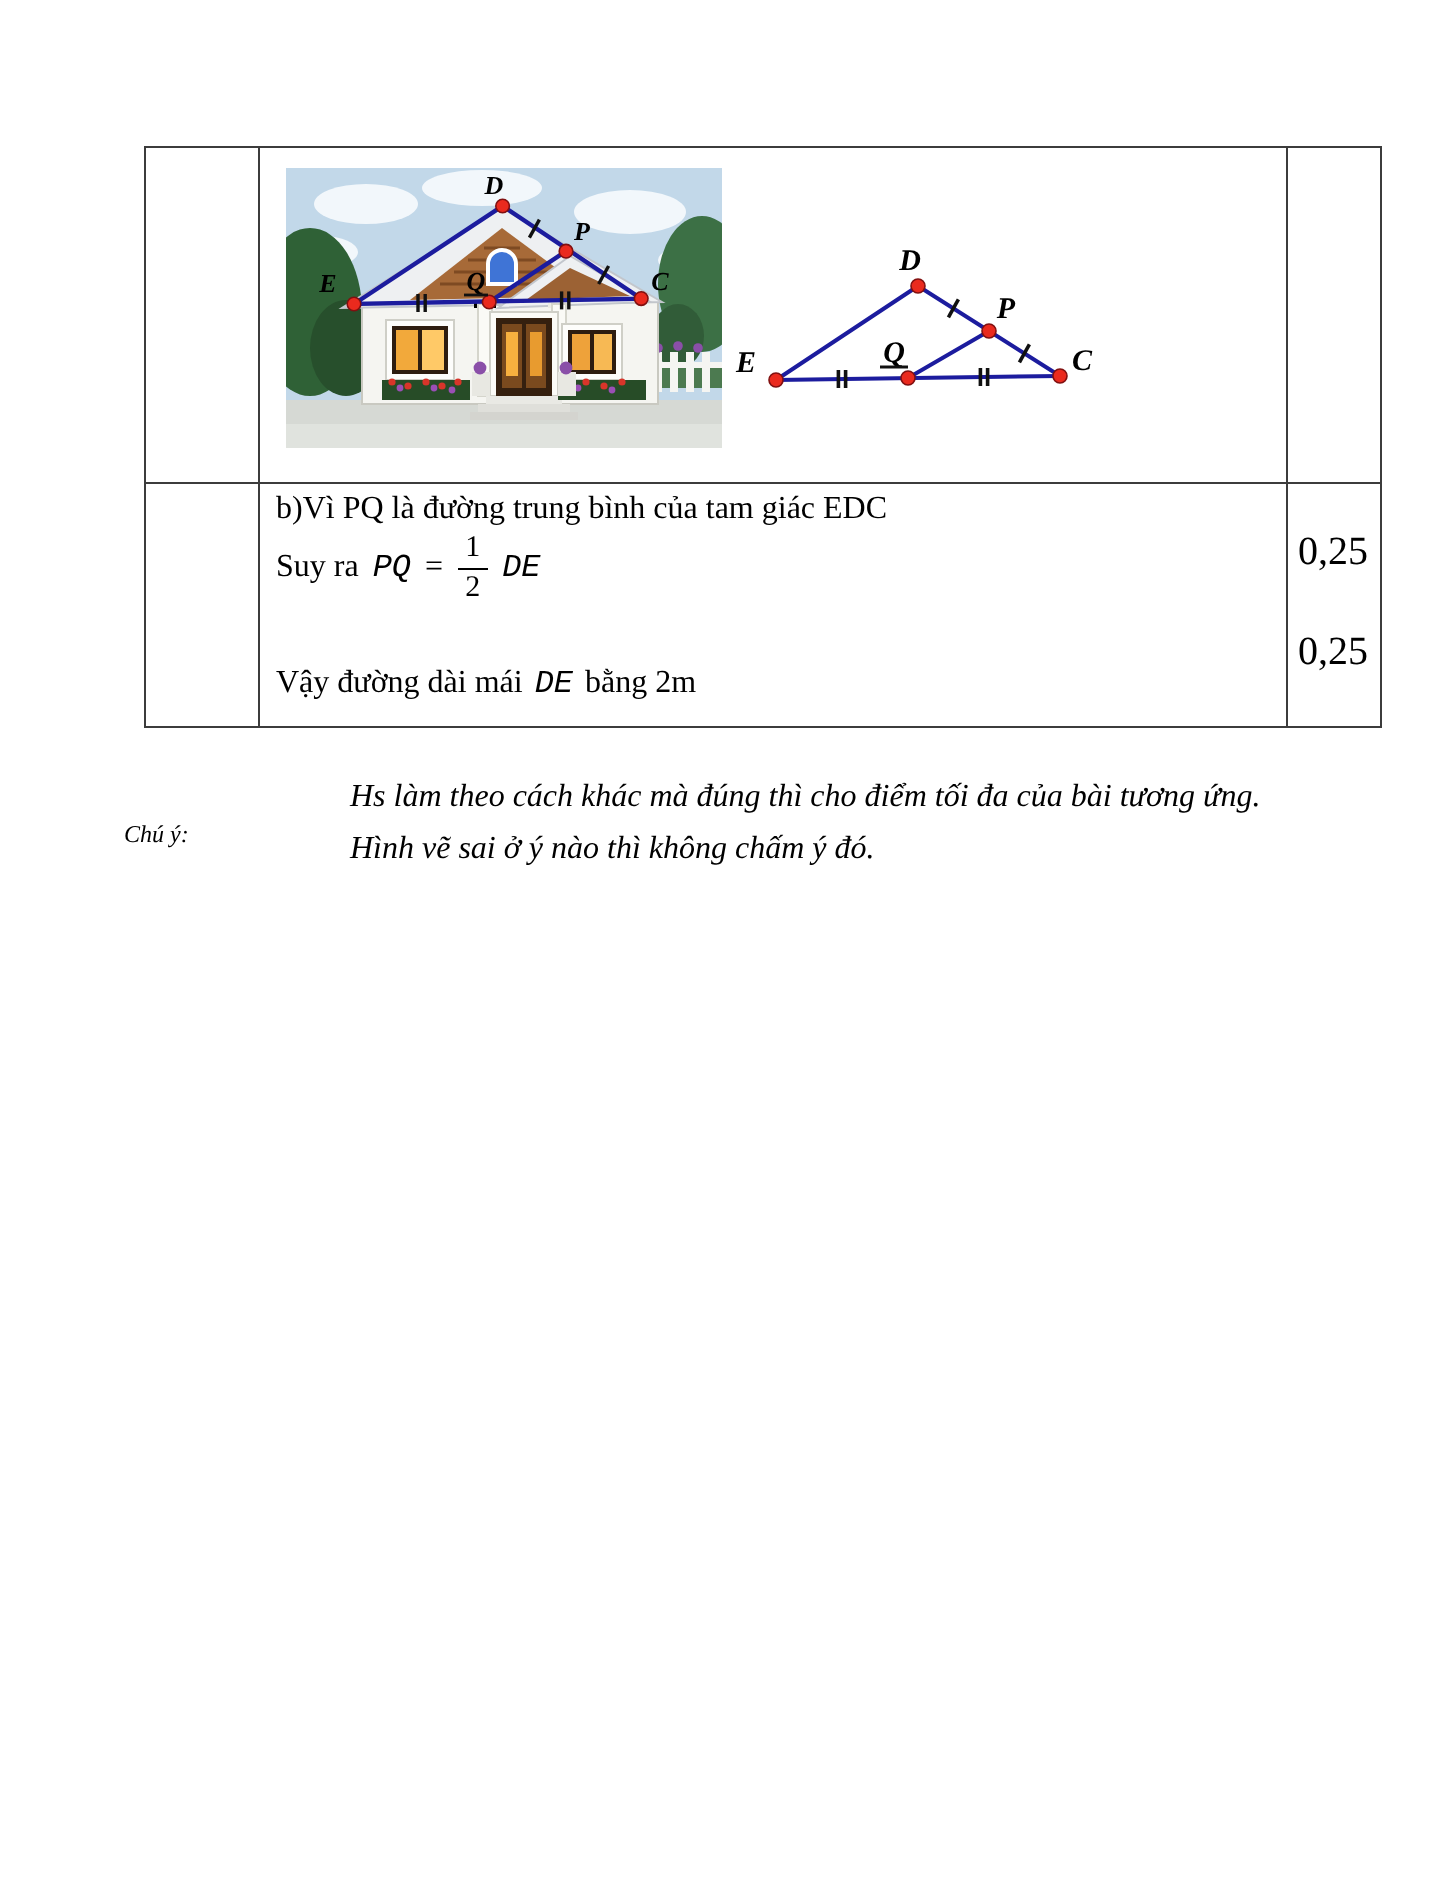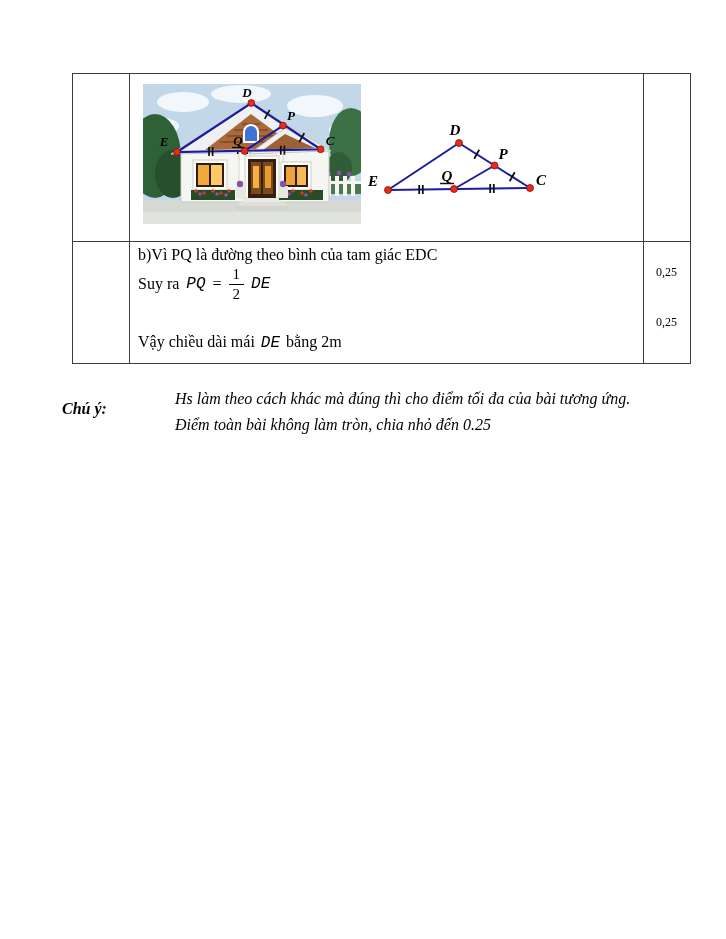--- a/index.html
+++ b/index.html
@@ -25,28 +25,28 @@
   .sol-line1 { top:171px; }
   .sol-line2 { top:190px; height:40px; display:flex; align-items:center; gap:7px; }
   .sol-line3 { top:235px; }
   .sol-line4 { top:258px; display:flex; align-items:baseline; gap:6px; }
   .mi { font-style:italic;font-family:Liberation Mono, monospace; }
 
   .frac { display:inline-block; text-align:center; vertical-align:middle; font-size:15px; line-height:1; }
   .frac .num { display:block; padding:1px 4px 2px 4px; }
   .frac .den { display:block; padding:2px 4px 1px 4px; border-top:1px solid #000; }
 
-  .score { position:absolute; left:570px; width:47px; text-align:center; font-size:12px; }
+  .score { position:absolute; left:570px; width:47px; text-align:center; font-size:20px; }
   .score-1 { top:191px; }
   .score-2 { top:241px; }
 
   
   .notes-heading {
-    position:absolute; left:62px; top:400px; font-size:16px;
-    font-weight:bold; font-style:italic;
+    position:absolute; left:62px; top:410px; font-size:12px;
+    font-weight:normal; font-style:italic;
   }
   .notes-lines { position:absolute; left:175px; top:388px; font-size:16px; font-style:italic; }
   .notes-lines .note-line { height:25.5px; line-height:21px; white-space:nowrap; }
 
   svg text {
     font-family:"Liberation Serif","DejaVu Serif",serif;
     font-style:italic; font-weight:bold; fill:#000;
   }
 </style>
 </head>
@@ -233,43 +233,43 @@
           <text x="94" y="29">D</text>
           <text x="142" y="53">P</text>
           <text x="86" y="75">Q</text>
           <text x="12" y="80">E</text>
           <text x="180" y="79">C</text>
           <line x1="79" y1="77.5" x2="93" y2="77.5" stroke="#111" stroke-width="1.5"></line>
         </g>
       </svg>
     </div>
 
-    <div class="text-line sol-line1">b)Vì PQ là đường theo bình của tam giác EDC</div>
+    <div class="text-line sol-line1">b)Vì PQ là đường trung bình của tam giác EDC</div>
 
     <div class="text-line sol-line2">
       <span>Suy ra</span>
       <span class="mi">PQ</span>
       <span>=</span>
       <span class="frac">
         <span class="num">1</span>
         <span class="den">2</span>
       </span>
       <span class="mi">DE</span>
     </div>
 
 
     <div class="text-line sol-line4">
-      <span>Vậy chiều dài mái</span>
+      <span>Vậy đường dài mái</span>
       <span class="mi">DE</span>
       <span>bằng 2m</span>
     </div>
 
     <div class="score score-1">0,25</div>
     <div class="score score-2">0,25</div>
   </div>
 
   <div class="notes-heading">Chú ý:</div>
   <div class="notes-lines">
     <div class="note-line">Hs làm theo cách khác mà đúng thì cho điểm tối đa của bài tương ứng.</div>
-    <div class="note-line">Điểm toàn bài không làm tròn, chia nhỏ đến 0.25</div>
+    <div class="note-line">Hình vẽ sai ở ý nào thì không chấm ý đó.</div>
   </div>
 
 </div>
 
 </body></html>

